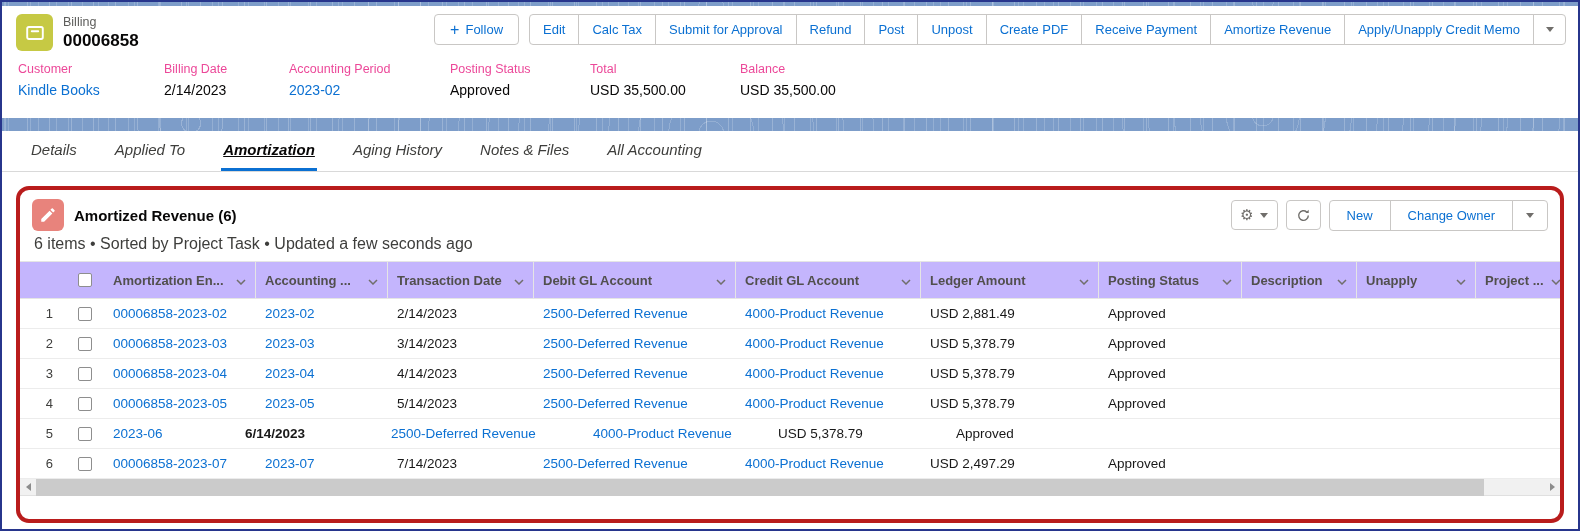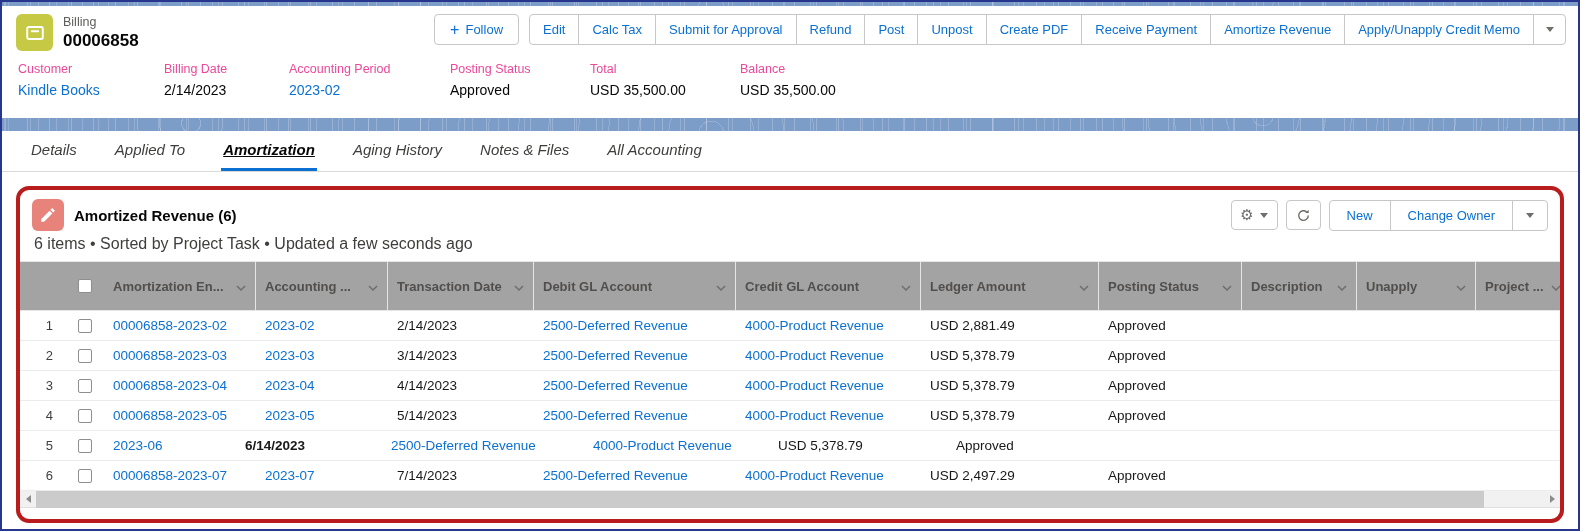--- a/index.html
+++ b/index.html
@@ -67,21 +67,21 @@
   .util-btn { height:30px; border:1px solid #c9c7c5; border-radius:4px; background:#fff; color:#706e6b;
               display:flex; align-items:center; justify-content:center; gap:6px; margin-left:8px; cursor:pointer; }
   .gear-btn { width:47px; }
   .refresh-btn { width:35px; }
   .gear-glyph { font-size:15px; line-height:1; font-family:"DejaVu Sans",sans-serif; }
   .rl-group { margin-left:8px; }
   .rl-group .btn { padding:0 17px; }
   .card-meta { font-size:16px; color:#3e3e3c; margin:4px 0 0 14px; height:16px; }
   
   .table { margin-top:10px; width:100%; overflow:hidden; }
-  .thead { height:50px; display:flex; background:#a3a3a3; border-top:1px solid #e5e5e5; border-bottom:1px solid #e5e5e5; overflow:hidden;text-align:right; }
+  .thead { height:38px; display:flex; background:#c4b5fd; border-top:1px solid #e5e5e5; border-bottom:1px solid #e5e5e5; overflow:hidden;text-align:right; }
   .th { flex:0 0 auto; display:flex; align-items:center; justify-content:space-between;
         padding:0 9px; font-size:13px; font-weight:700; color:#514f4d; border-right:1px solid #e5e5e5; cursor:pointer; }
   .th.noborder { border-right:none; cursor:default; }
   .tbody .tr { height:30px; display:flex; border-bottom:1px solid #ececec; overflow:hidden; background:#fff; }
   .td { flex:0 0 auto; display:flex; align-items:center; padding:0 9px; font-size:13.5px; color:#181818; white-space:nowrap; overflow:hidden; }
   .td.link { color:var(--link,#0b70d2); cursor:pointer; }
   .td.rownum { justify-content:flex-end; color:#3e3e3c; font-size:13px; padding-right:13px; }
   .center { justify-content:center; }
   .cb { width:14px; height:14px; border:1px solid #8e8e8e; border-radius:2px; background:#fff; cursor:pointer; }
   

